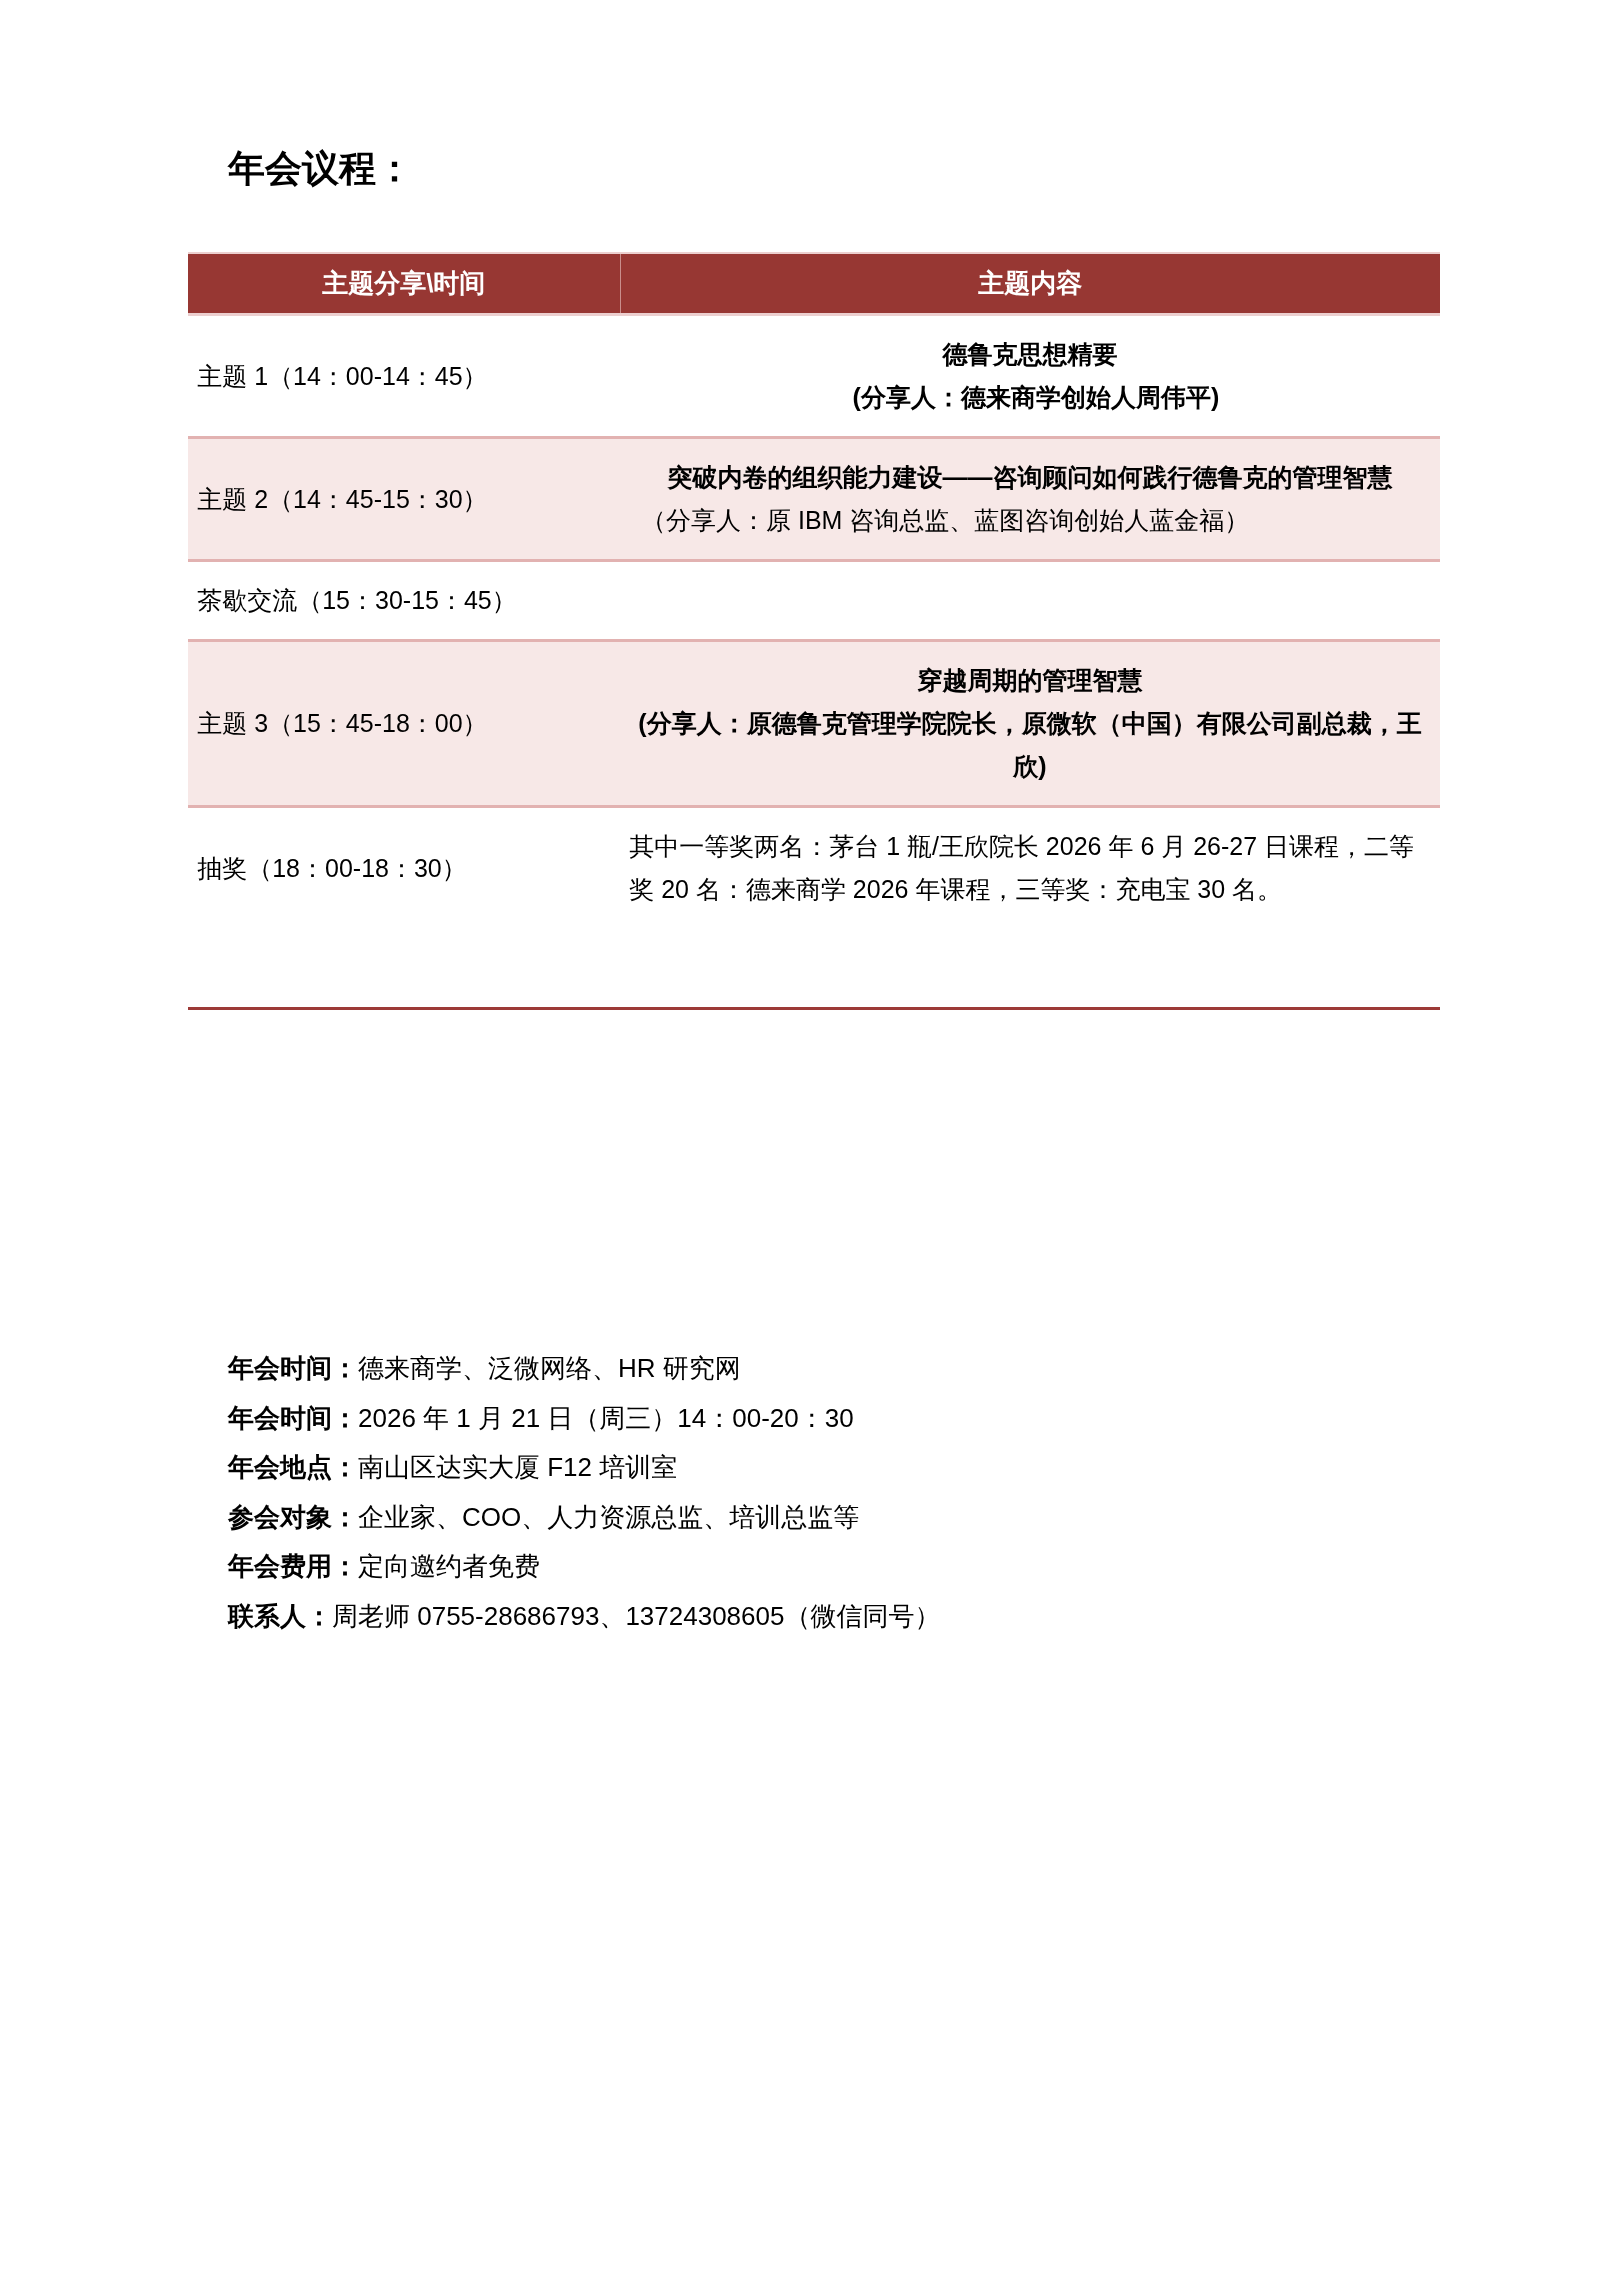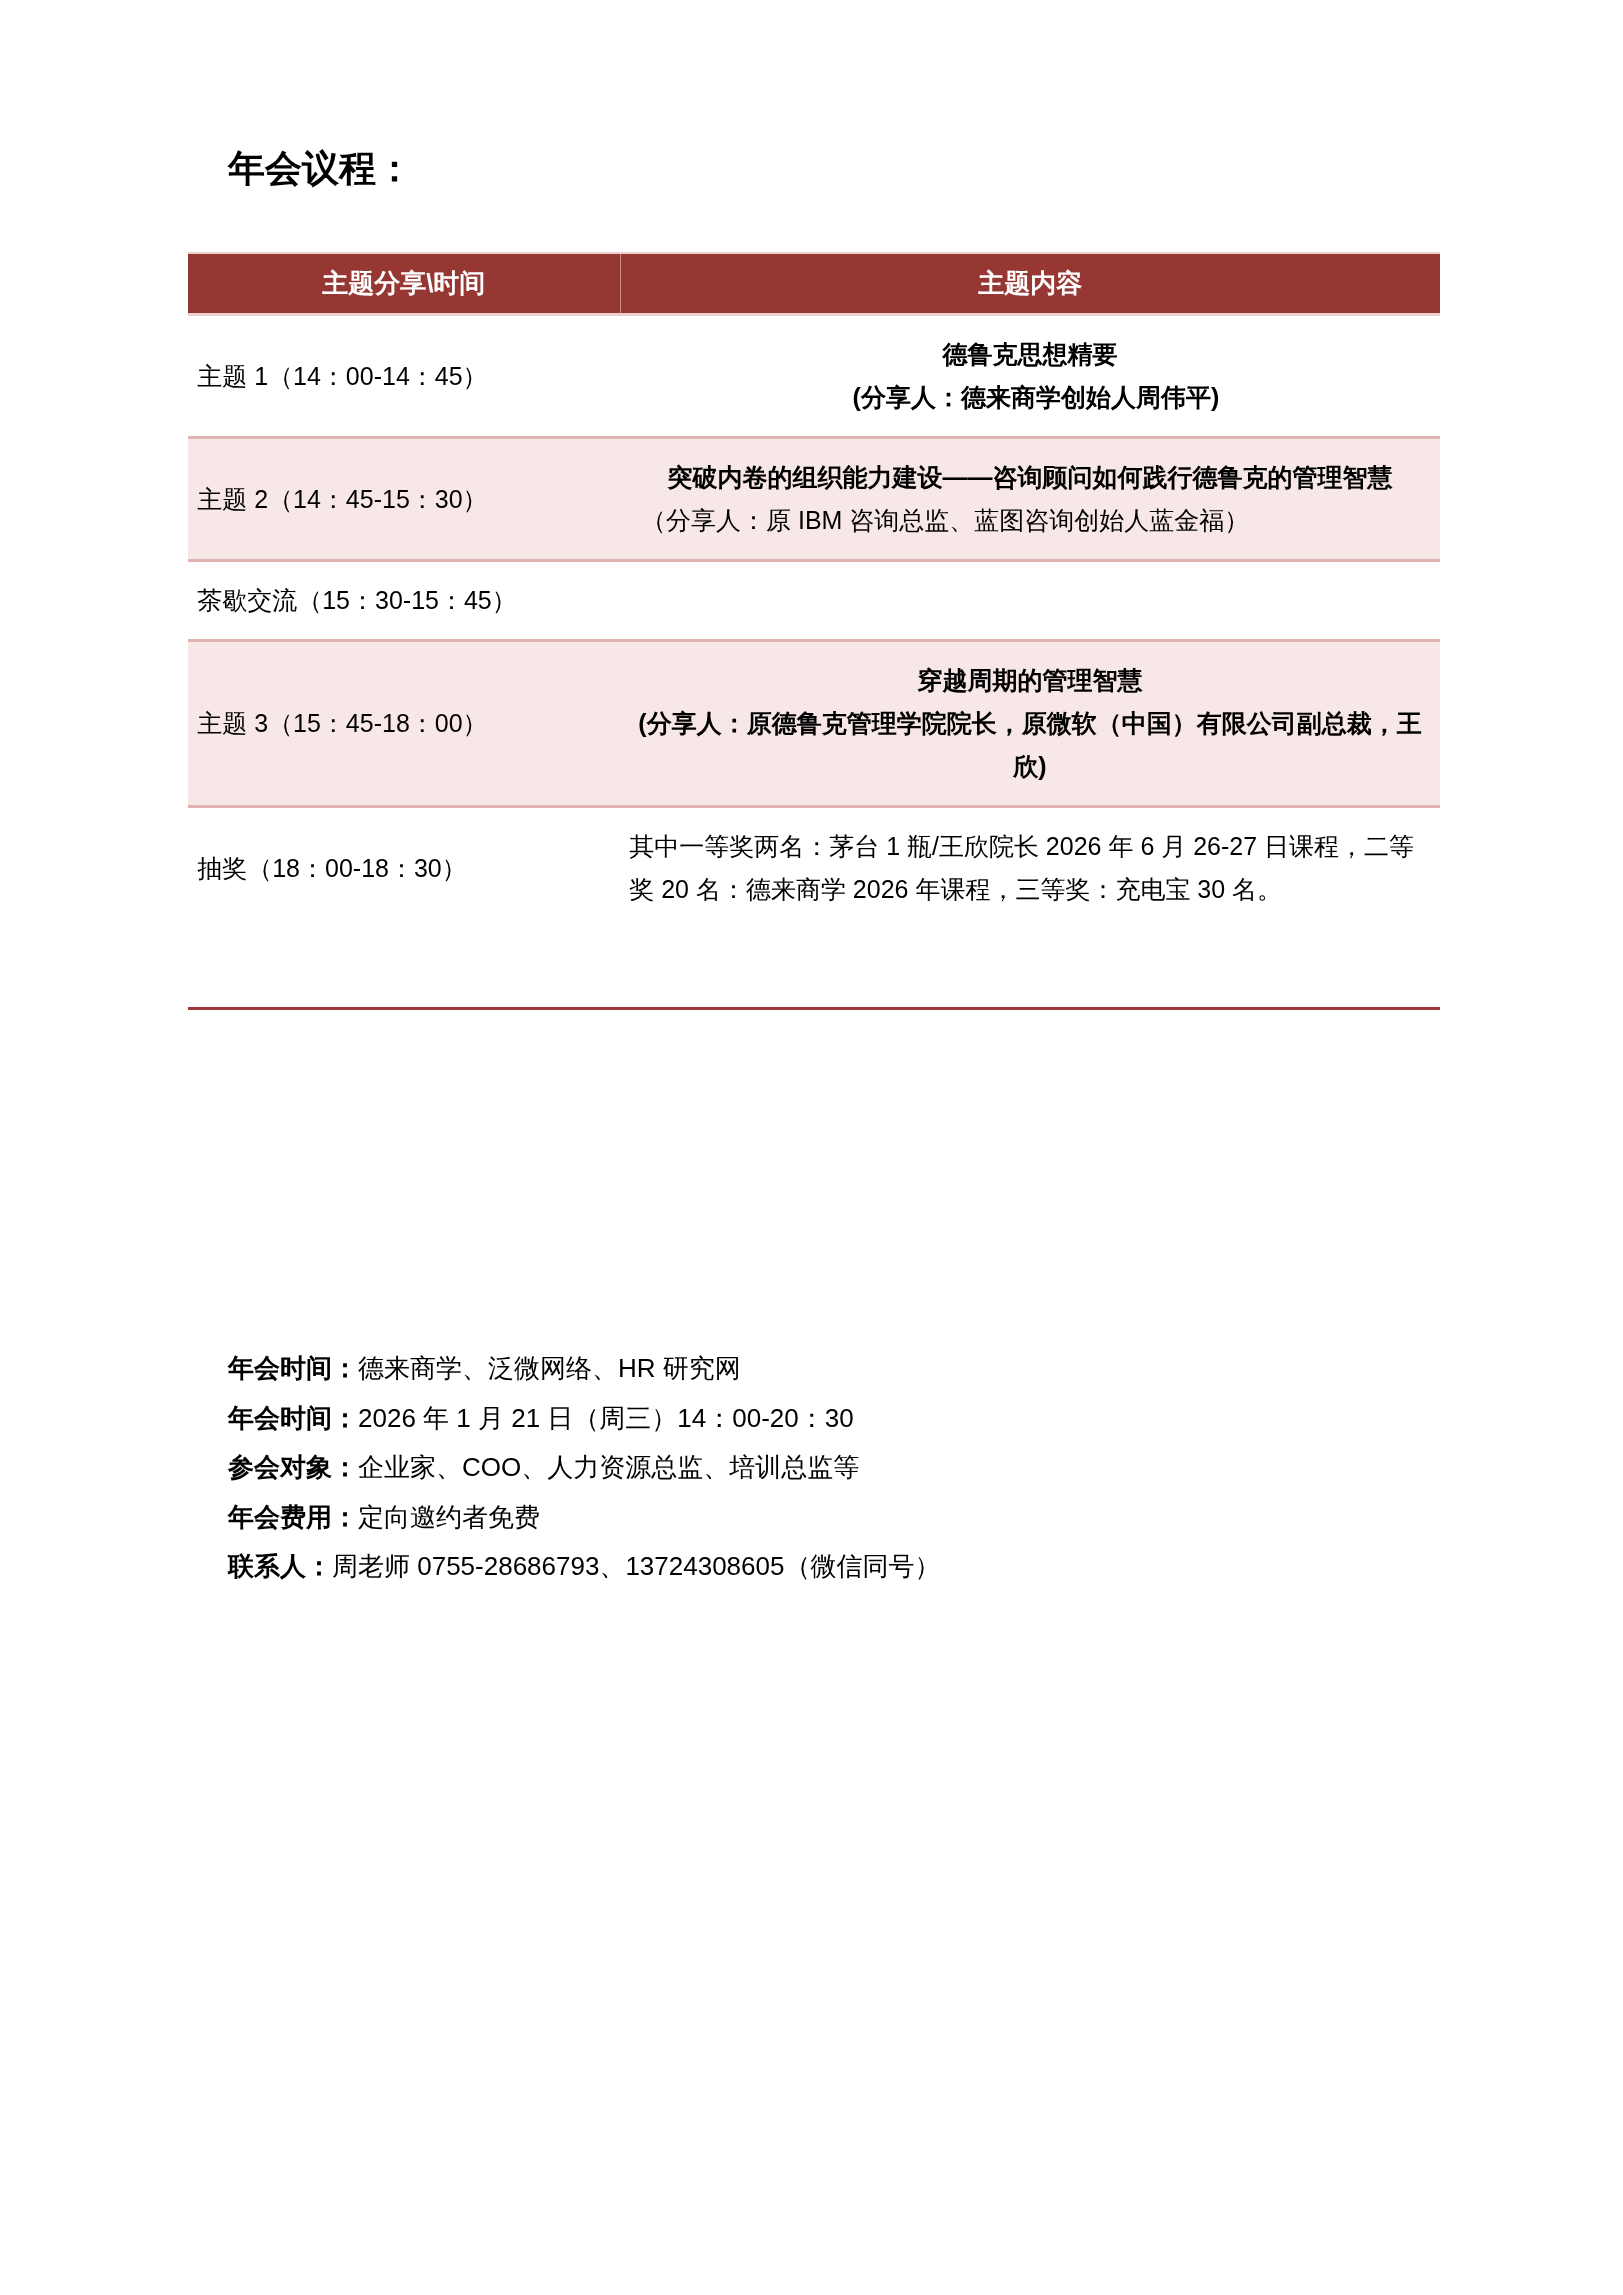--- a/index.html
+++ b/index.html
@@ -181,19 +181,20 @@
           </td>
         </tr>
       </tbody>
   </table>
 
   <div class="table-bottom-rule" id="table-bottom-rule" style="top: 1007px;"></div>
 
   <div class="info-block" id="info-block">
       <div class="info-row"><span class="info-label">年会时间：</span><span class="info-value">德来商学、泛微网络、HR 研究网</span></div>
       <div class="info-row"><span class="info-label">年会时间：</span><span class="info-value">2026 年 1 月 21 日（周三）14：00-20：30</span></div>
+      <div class="info-row"><span class="info-label">年会地点：</span><span class="info-value">南山区达实大厦 F12 培训室</span></div>
       <div class="info-row"><span class="info-label">参会对象：</span><span class="info-value">企业家、COO、人力资源总监、培训总监等</span></div>
       <div class="info-row"><span class="info-label">年会费用：</span><span class="info-value">定向邀约者免费</span></div>
       <div class="info-row"><span class="info-label">联系人：</span><span class="info-value">周老师 0755-28686793、13724308605（微信同号）</span></div>
     </div>
 
 </div>
 
 
 </body></html>

